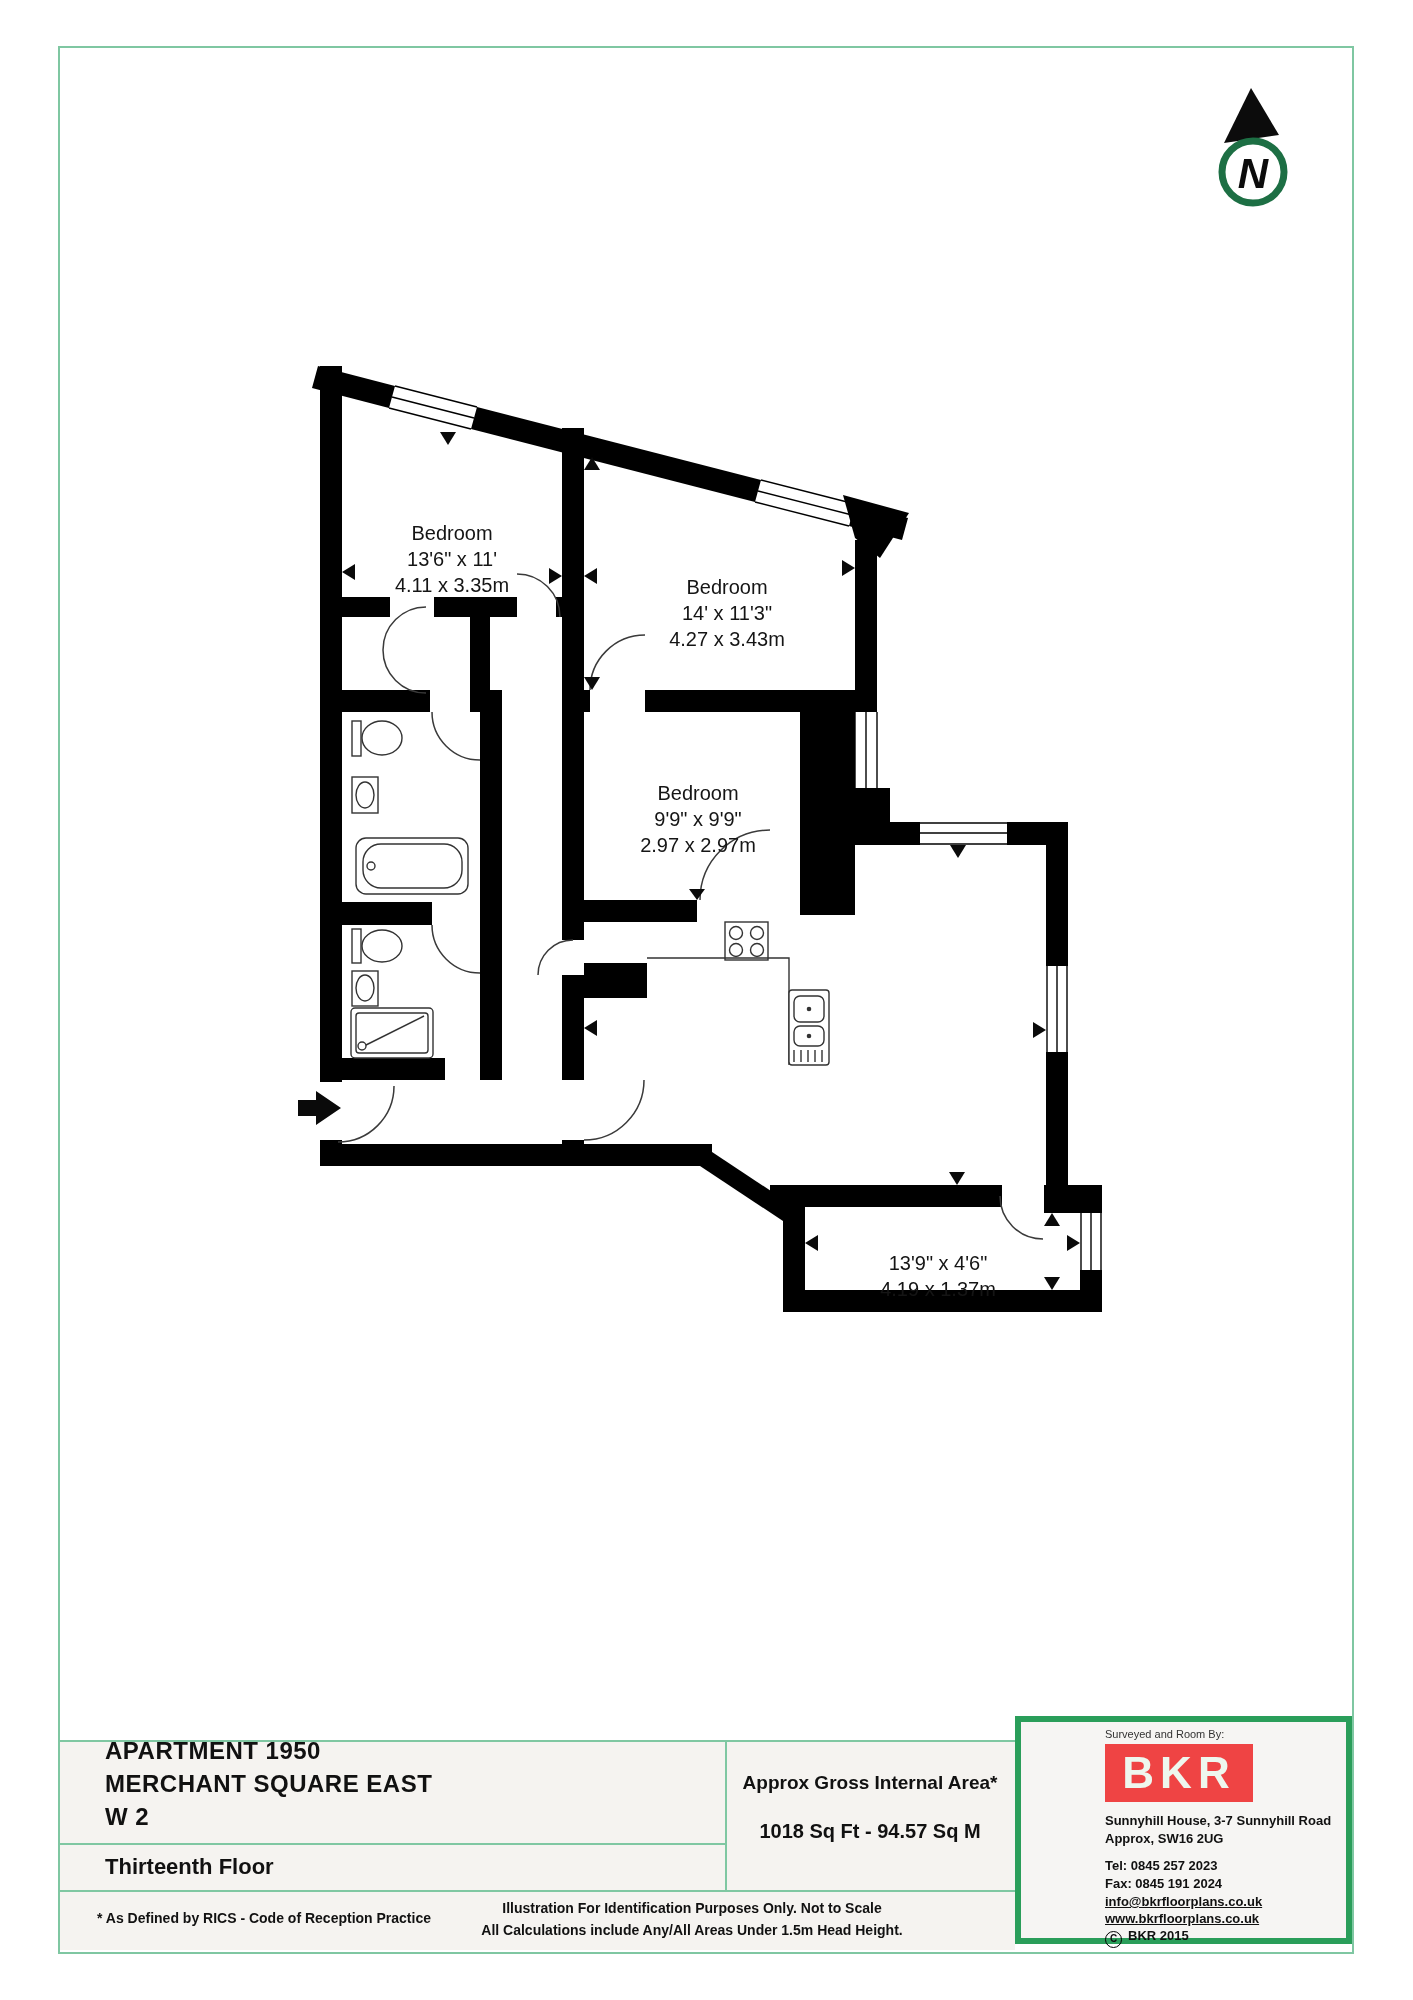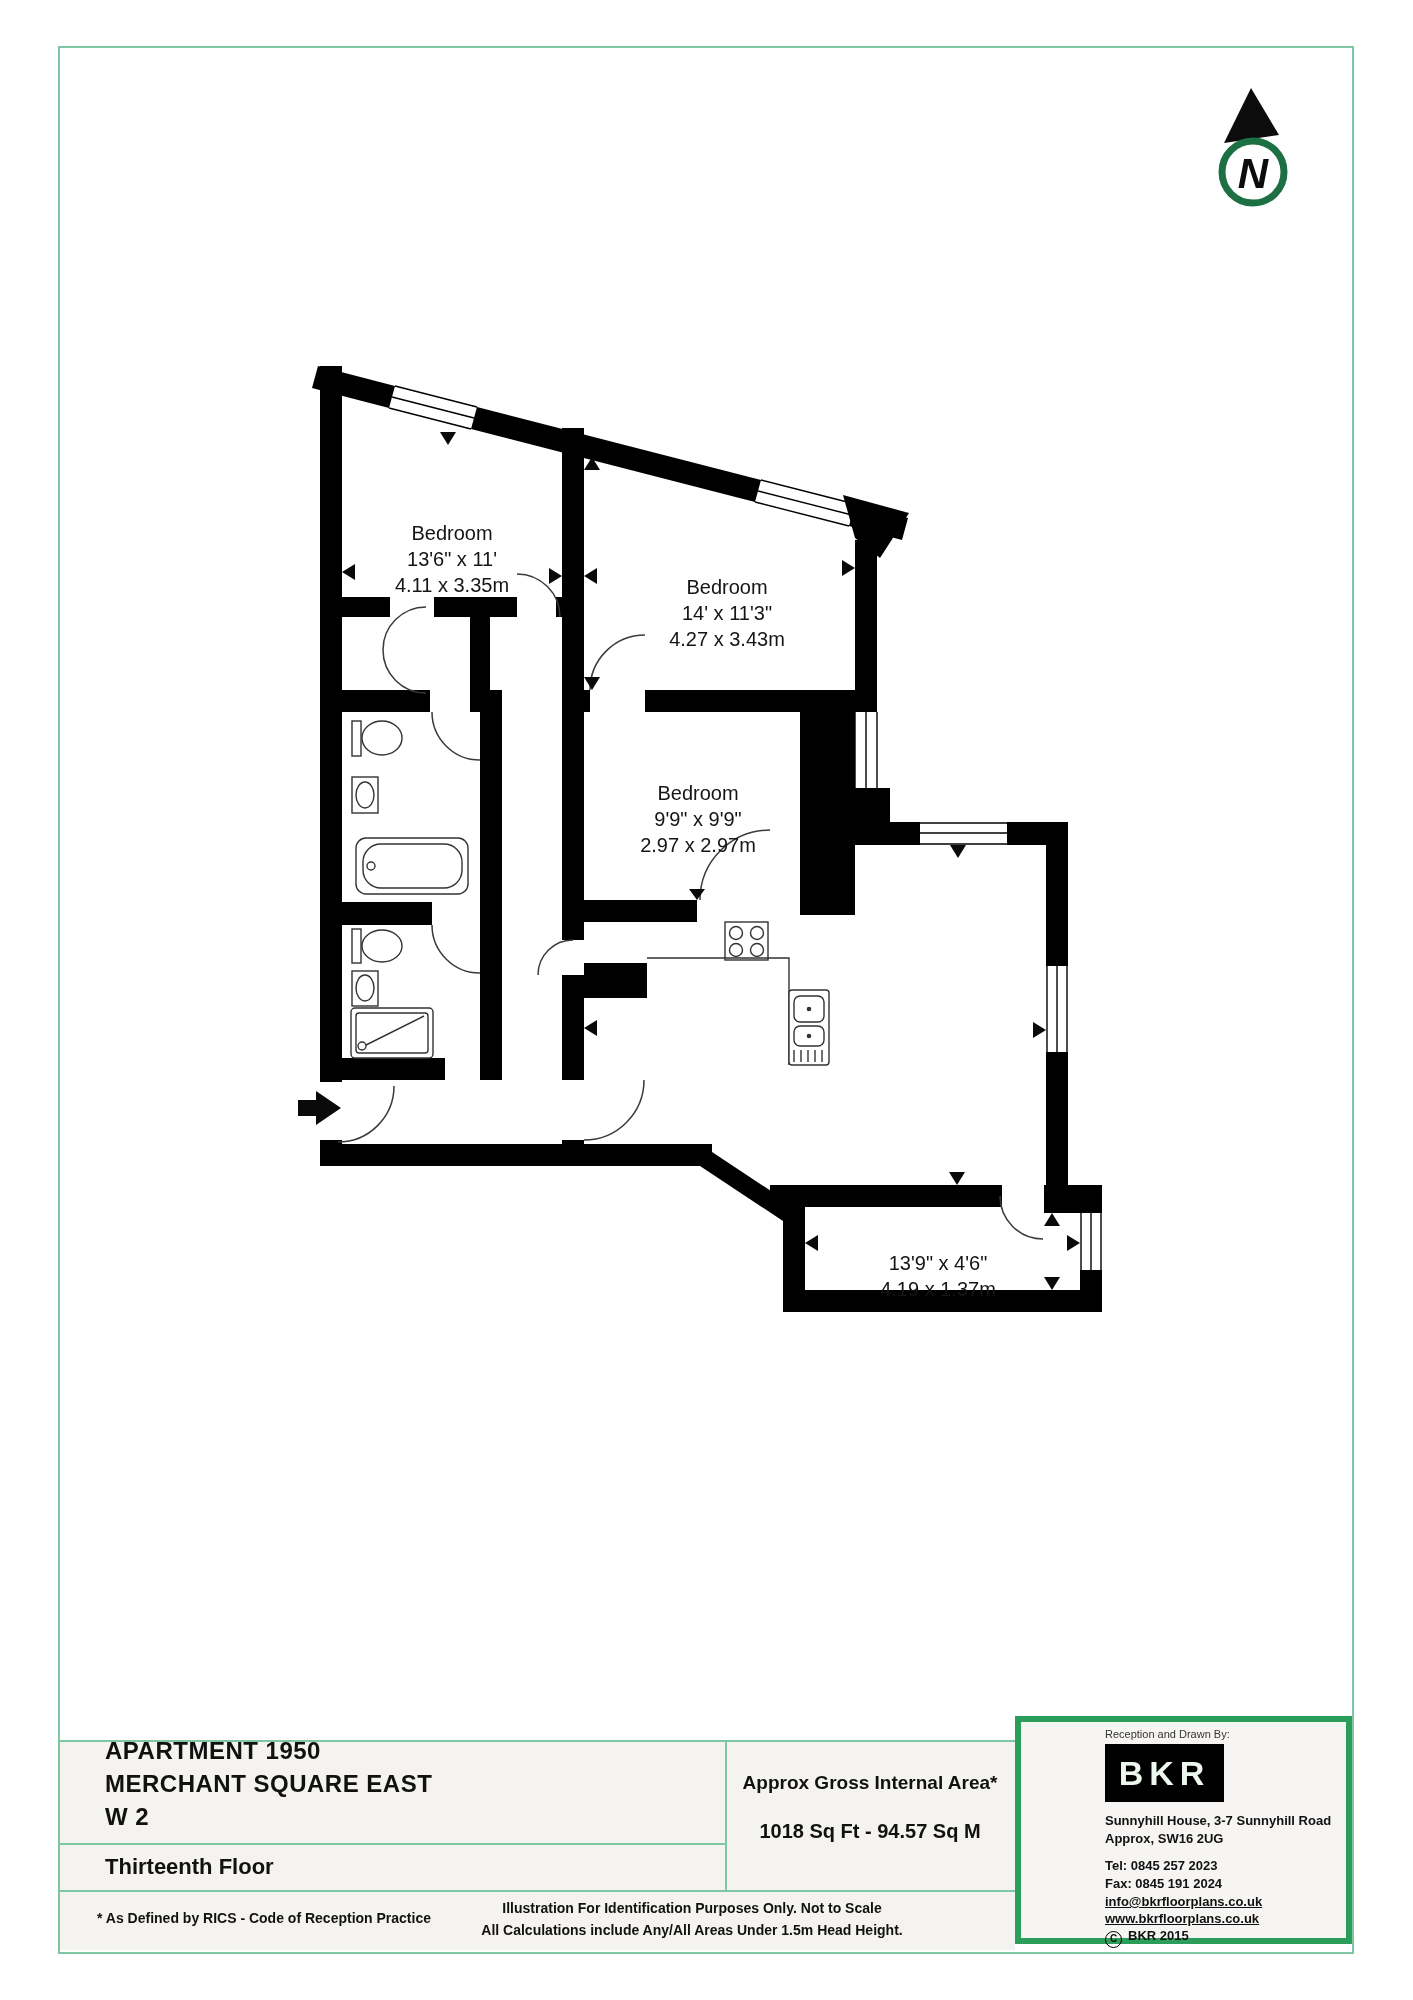--- a/index.html
+++ b/index.html
@@ -25,23 +25,23 @@
   .prop-title span{display:block;}
   .floor-name{left:105px;top:1854px;font-size:22px;font-weight:bold;}
   .area-label{left:870px;top:1772px;transform:translateX(-50%);font-size:19px;font-weight:bold;white-space:nowrap;}
   .area-value{left:870px;top:1820px;transform:translateX(-50%);font-size:20px;font-weight:bold;white-space:nowrap;}
   .rics-note{left:97px;top:1910px;font-size:14px;font-weight:bold;}
   .ill-note{transform:translateX(-50%);left:692px;font-size:14px;font-weight:bold;white-space:nowrap;}
   
   .bkr-box{left:1015px;top:1716px;width:337px;height:228px;border:6px solid #2a9e5a;
            background:#f6f5f3;box-sizing:border-box;}
   .bkr-heading{left:1105px;top:1728px;font-size:11px;color:#333;}
-  .bkr-logo{left:1105px;top:1744px;width:119px;height:58px;background:#000000;
+  .bkr-logo{left:1105px;top:1744px;width:148px;height:58px;background:#ef4444;
             display:flex;align-items:center;justify-content:center;
-            color:#eef7ee;font-size:34px;font-weight:bold;letter-spacing:6px;}
+            color:#eef7ee;font-size:44px;font-weight:bold;letter-spacing:6px;}
   .bkr-line{left:1105px;font-size:13px;font-weight:bold;line-height:18px;white-space:nowrap;}
   .u{text-decoration:underline;}
   .circle-c{display:inline-flex;align-items:center;justify-content:center;
             width:15px;height:15px;border:1.6px solid #000;border-radius:50%;
             font-size:10px;font-weight:bold;margin-right:6px;vertical-align:-2px;}
 </style>
 </head>
 <body>
 
 <div id="stage">
@@ -252,21 +252,21 @@
   <div class="abs floor-name">Thirteenth Floor</div>
 
   <div class="abs area-label">Approx Gross Internal Area*</div>
   <div class="abs area-value">1018 Sq Ft  - 94.57 Sq M</div>
 
   <div class="abs rics-note">* As Defined by RICS - Code of Reception Practice</div>
   <div class="abs ill-note" style="top:1900px;">Illustration For Identification Purposes Only.  Not to Scale</div>
   <div class="abs ill-note" style="top:1922px;">All Calculations include Any/All Areas Under 1.5m Head Height.</div>
 
   <div class="abs bkr-box"></div>
-  <div class="abs bkr-heading">Reception and Drawn By:</div>
+  <div class="abs bkr-heading">Surveyed and Room By:</div>
   <div class="abs bkr-logo">BKR</div>
   <div class="abs bkr-line" style="top:1812px;">Sunnyhill House, 3-7 Sunnyhill Road</div>
   <div class="abs bkr-line" style="top:1830px;">Approx, SW16 2UG</div>
   <div class="abs bkr-line" style="top:1857px;">Tel:  0845 257 2023</div>
   <div class="abs bkr-line" style="top:1875px;">Fax: 0845 191 2024</div>
   <div class="abs bkr-line u" style="top:1893px;">info@bkrfloorplans.co.uk</div>
   <div class="abs bkr-line u" style="top:1910px;">www.bkrfloorplans.co.uk</div>
   <div class="abs bkr-line" style="top:1927px;">
     <span class="circle-c">C</span><span>BKR 2015</span>
   </div>

